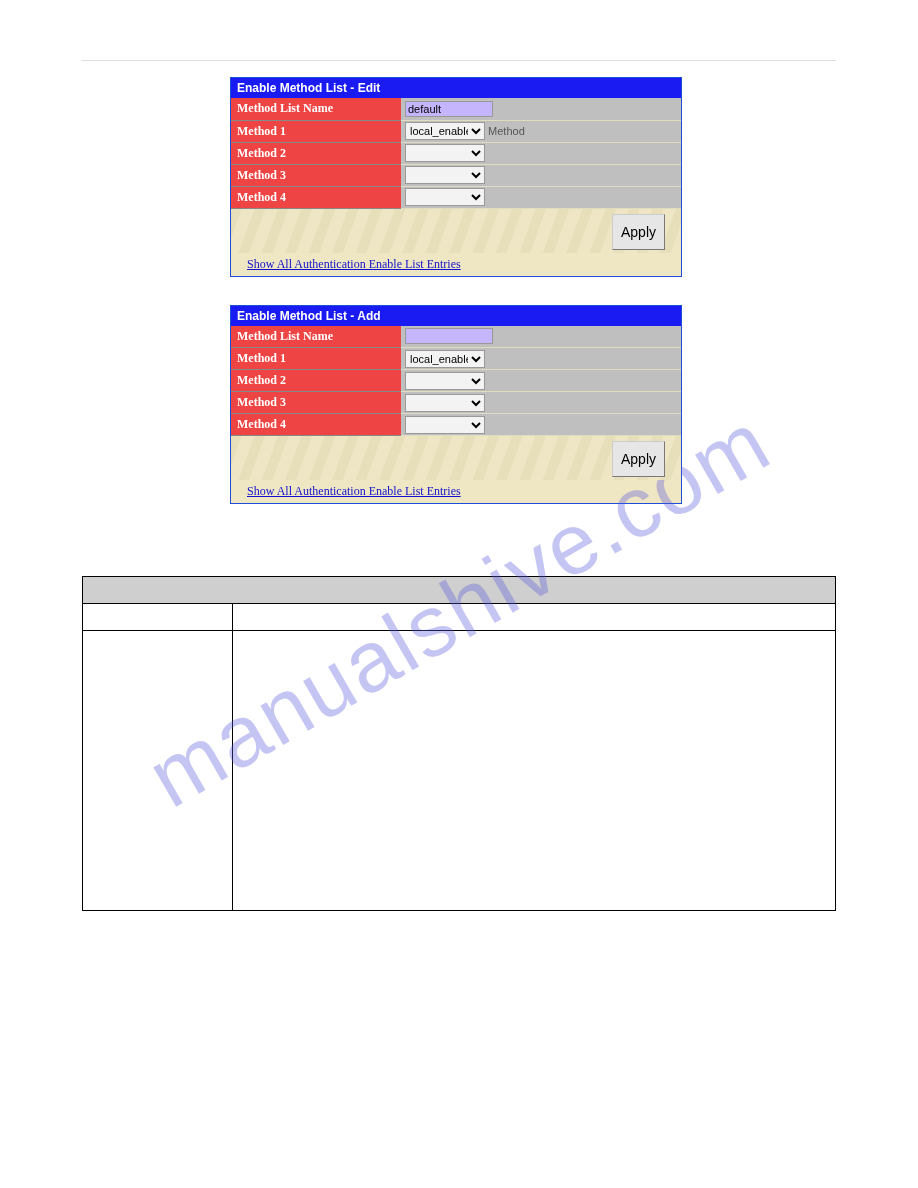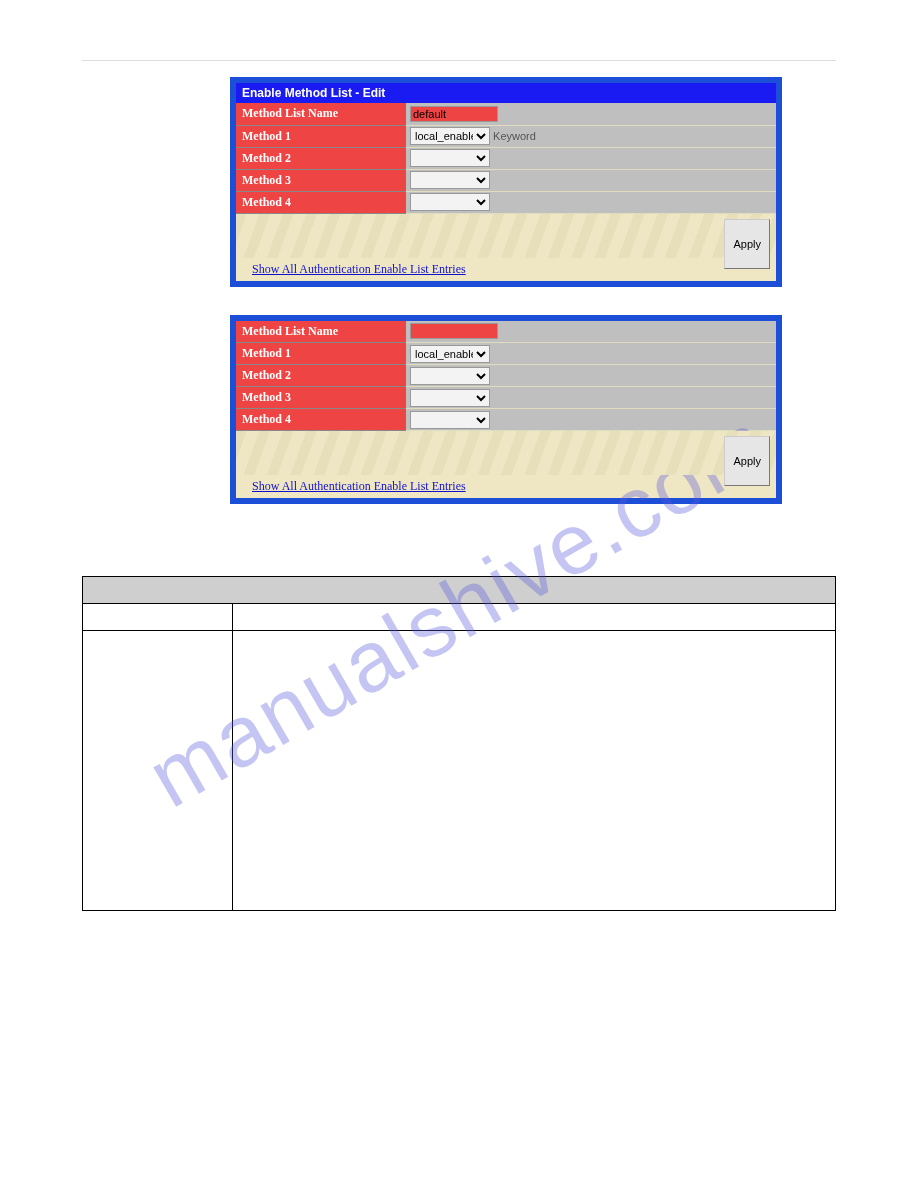--- a/index.html
+++ b/index.html
@@ -8,22 +8,22 @@
     padding: 0;
     background: #ffffff;
     font-family: "Times New Roman", Times, serif;
     width: 918px;
     position: relative;
   }
   .page-pad { padding: 60px 82px 40px 82px; }
   hr.top-rule { border: none; border-top: 1px solid #ddd; margin: 0 0 16px 0; }
 
   .panel {
-    width: 552px;
-    border: 6px solid #1d4ed8;
+    width: 452px;
+    border: 1px solid #1d4ed8;
     margin: 6px auto 28px 148px;
     background: #efe7c4;
   }
   .panel-title {
     background: #1a1af3;
     color: #ffffff;
     font-family: Verdana, Arial, sans-serif;
     font-weight: bold;
     font-size: 12px;
     padding: 3px 6px;
@@ -51,45 +51,45 @@
     font-size: 11px;
     color: #555;
   }
   .text-input {
     font-family: Arial, sans-serif;
     font-size: 11px;
     width: 88px;
     height: 16px;
     border: 1px solid #999;
     padding: 0 2px;
-    background: #ef4444;
+    background: #c4b5fd;
   }
   .select-input {
     font-family: Arial, sans-serif;
     font-size: 11px;
     width: 80px;
     height: 18px;
     border: 1px solid #999;
     background: #f3f3f3;
   }
   .select-narrow { width: 80px; }
   .footer-area {
     background: #efe7c4;
     background-image:
       repeating-linear-gradient(110deg, rgba(210,200,160,0.28) 0 10px, rgba(235,226,195,0.28) 10px 22px);
     min-height: 44px;
     position: relative;
   }
   .apply-btn {
     position: absolute;
     top: 5px;
-    right: 6px;
-    font-family: Arial, sans-serif;
-    font-size: 11px;
-    padding: 18px 8px;
+    right: 16px;
+    font-family: Arial, sans-serif;
+    font-size: 14px;
+    padding: 9px 8px;
     background: #e6e6e6;
     border: 1px outset #ccc;
     cursor: pointer;
   }
   .link-row {
     font-family: "Times New Roman", serif;
     font-size: 12px;
     padding: 4px 6px 4px 16px;
     color: #1111cc;
     text-decoration: underline;
@@ -152,21 +152,21 @@
         <td class="field-cell">
           <input class="text-input" type="text" value="default" style="">
         </td>
       </tr>
       <tr>
         <td class="label-cell">Method 1</td>
         <td class="field-cell">
           <select class="select-input">
             <option>local_enable</option>
           </select>
-          <span>Keyword</span>
+          <span>Method</span>
         </td>
       </tr>
       <tr>
         <td class="label-cell">Method 2</td>
         <td class="field-cell">
           <select class="select-input select-narrow">
             <option></option>
           </select>
         </td>
       </tr>
@@ -188,20 +188,21 @@
       </tr>
     </tbody>
       </table>
     <div class="footer-area">
       <button class="apply-btn">Apply</button>
     </div>
     <div class="link-row">Show All Authentication Enable List Entries</div>
   </div>
 
   <div class="panel">
+    <div class="panel-title">Enable Method List - Add</div>
     <table class="form-table">
       <tbody>
           <tr>
         <td class="label-cell">Method List Name</td>
         <td class="field-cell">
           <input class="text-input" type="text" value="" style="">
         </td>
       </tr>
       <tr>
         <td class="label-cell">Method 1</td>

